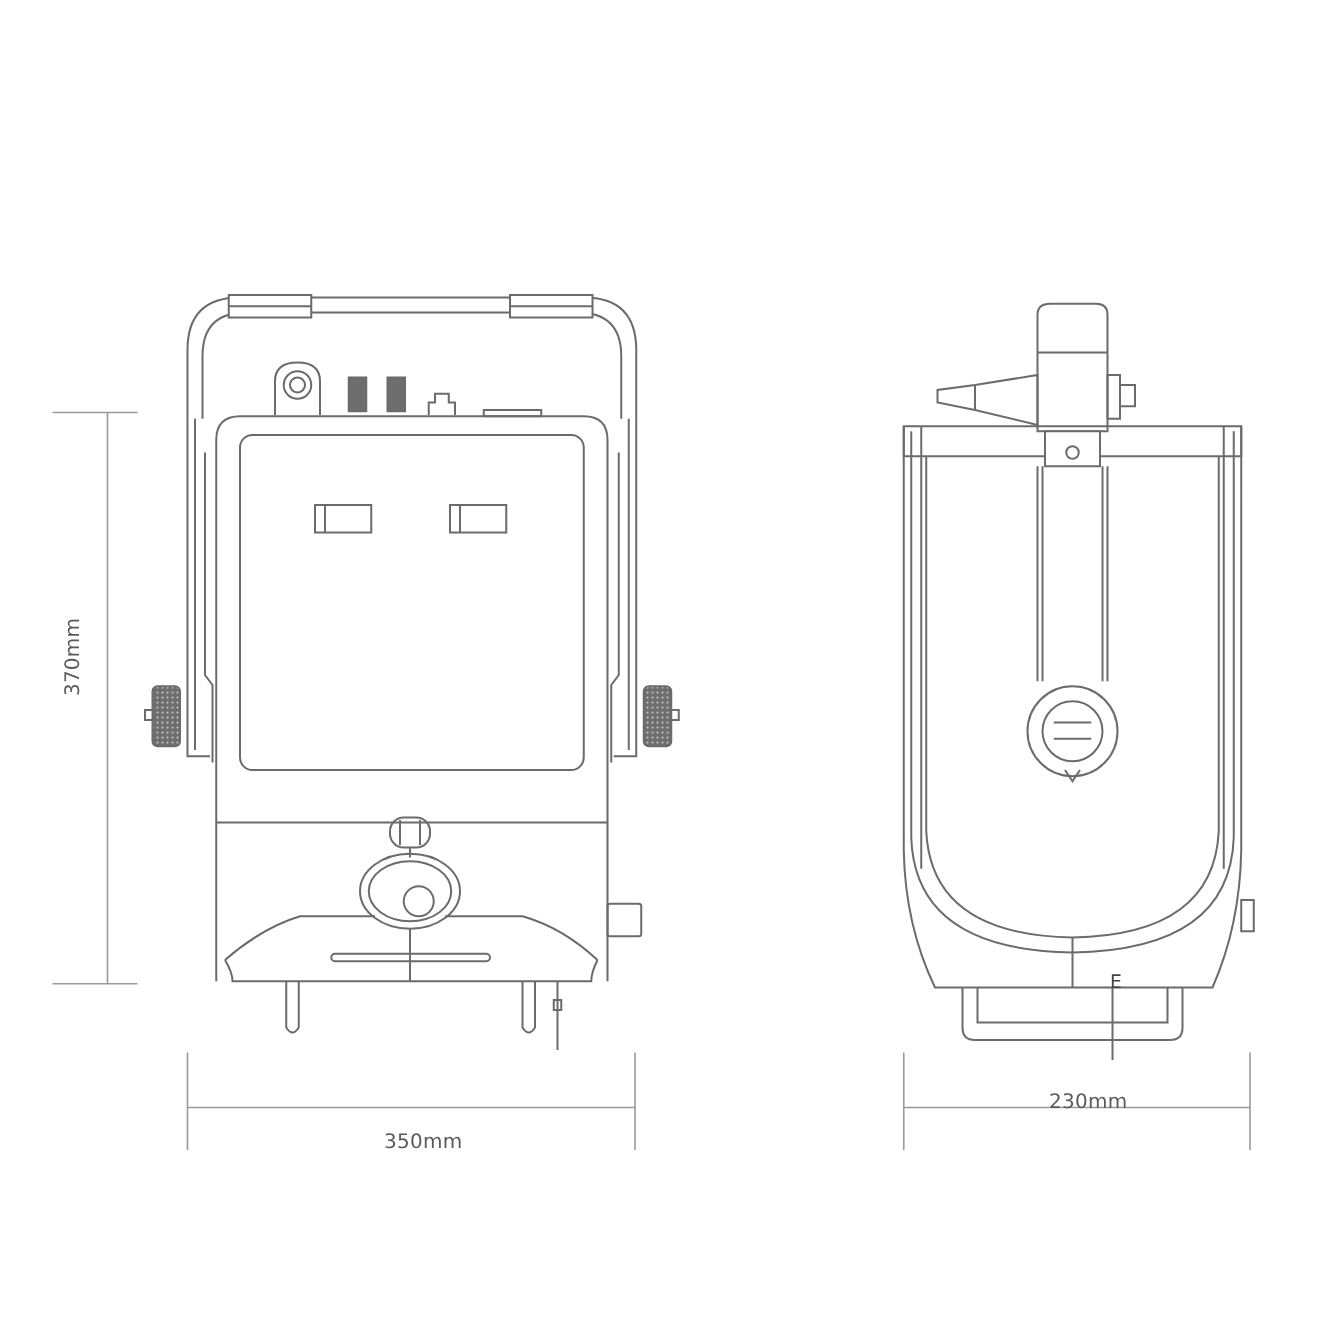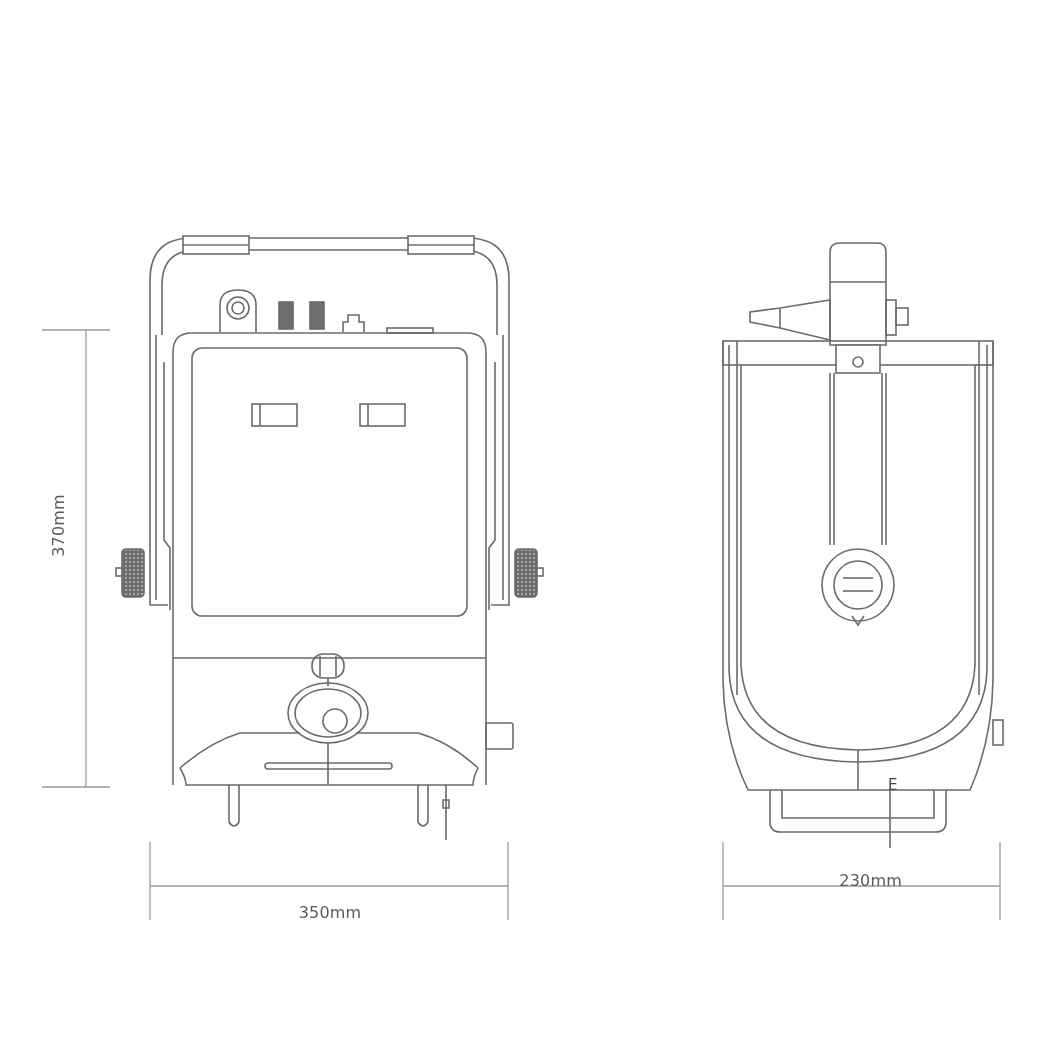--- a/index.html
+++ b/index.html
@@ -132,14 +132,14 @@
     <line x1="508" y1="842" x2="508" y2="920"></line>
     <line x1="150" y1="886" x2="508" y2="886"></line>
 
     <line x1="723" y1="842" x2="723" y2="920"></line>
     <line x1="1000" y1="842" x2="1000" y2="920"></line>
     <line x1="723" y1="886" x2="1000" y2="886"></line>
   </g>
 </svg>
 
 <div class="dim-label vertical" style="left:23px; top:516px; width:70px; text-align:center;">370mm</div>
-<div class="dim-label" style="left:290px; top:903px; width:80px; text-align:center;">350mm</div>
+<div class="dim-label" style="left:290px; top:903px; width:80px; text-align:right;">350mm</div>
 <div class="dim-label" style="left:822px; top:871px; width:80px; text-align:right;">230mm</div>
 
 </body></html>

